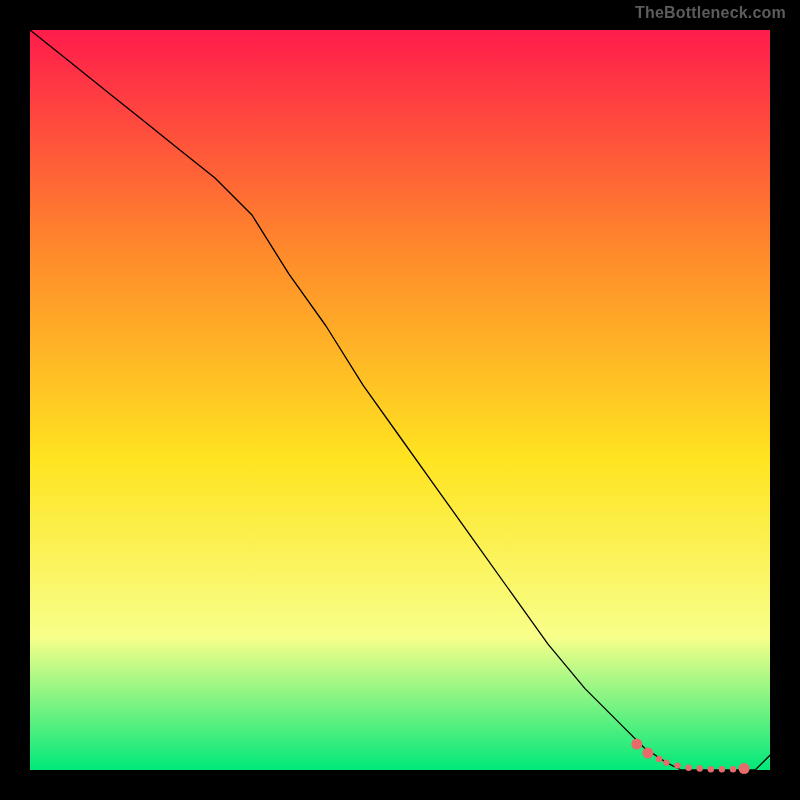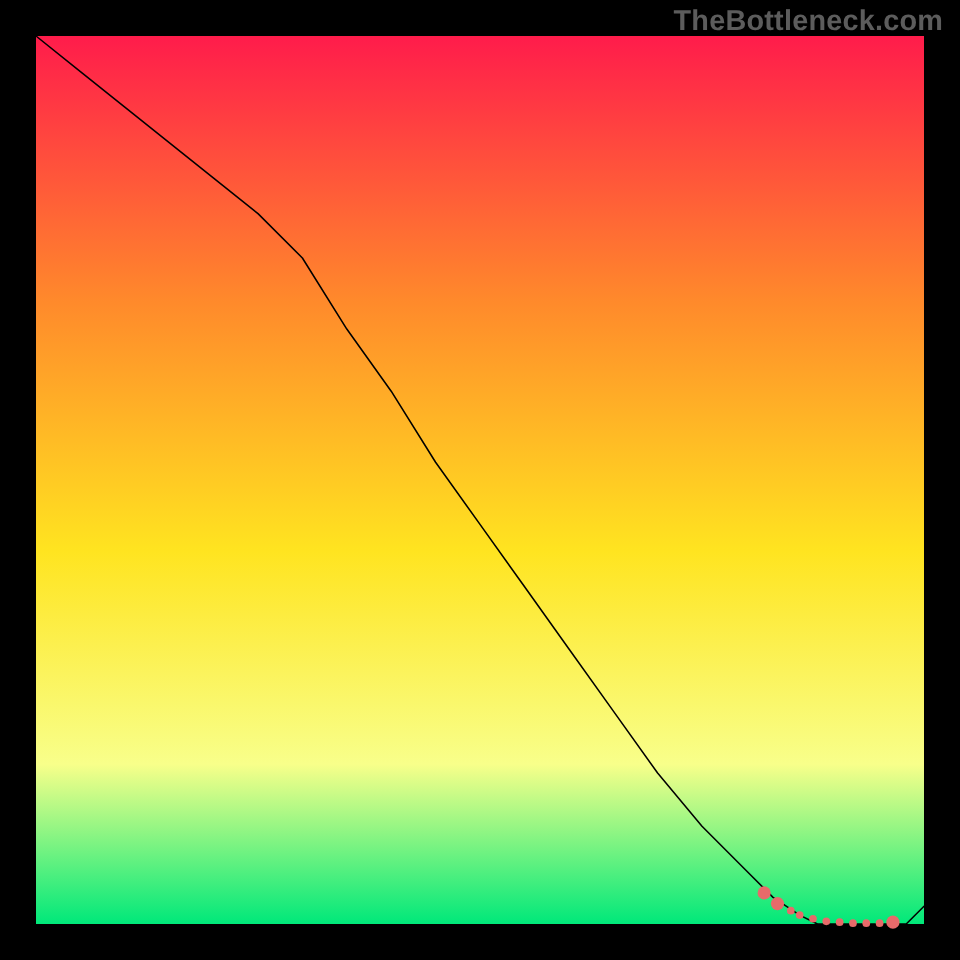--- a/index.html
+++ b/index.html
@@ -19,21 +19,21 @@
   svg {
     position: absolute;
     top: 0;
     left: 0;
   }
   .watermark {
     position: absolute;
     top: 4px;
     right: 14px;
     font-family: Arial, Helvetica, sans-serif;
-    font-size: 24px;
+    font-size: 16px;
     font-weight: 600;
     color: #5c5c5c;
     letter-spacing: 0.2px;
   }
 </style>
 </head>
 <body>
 
 <div class="stage">
 

